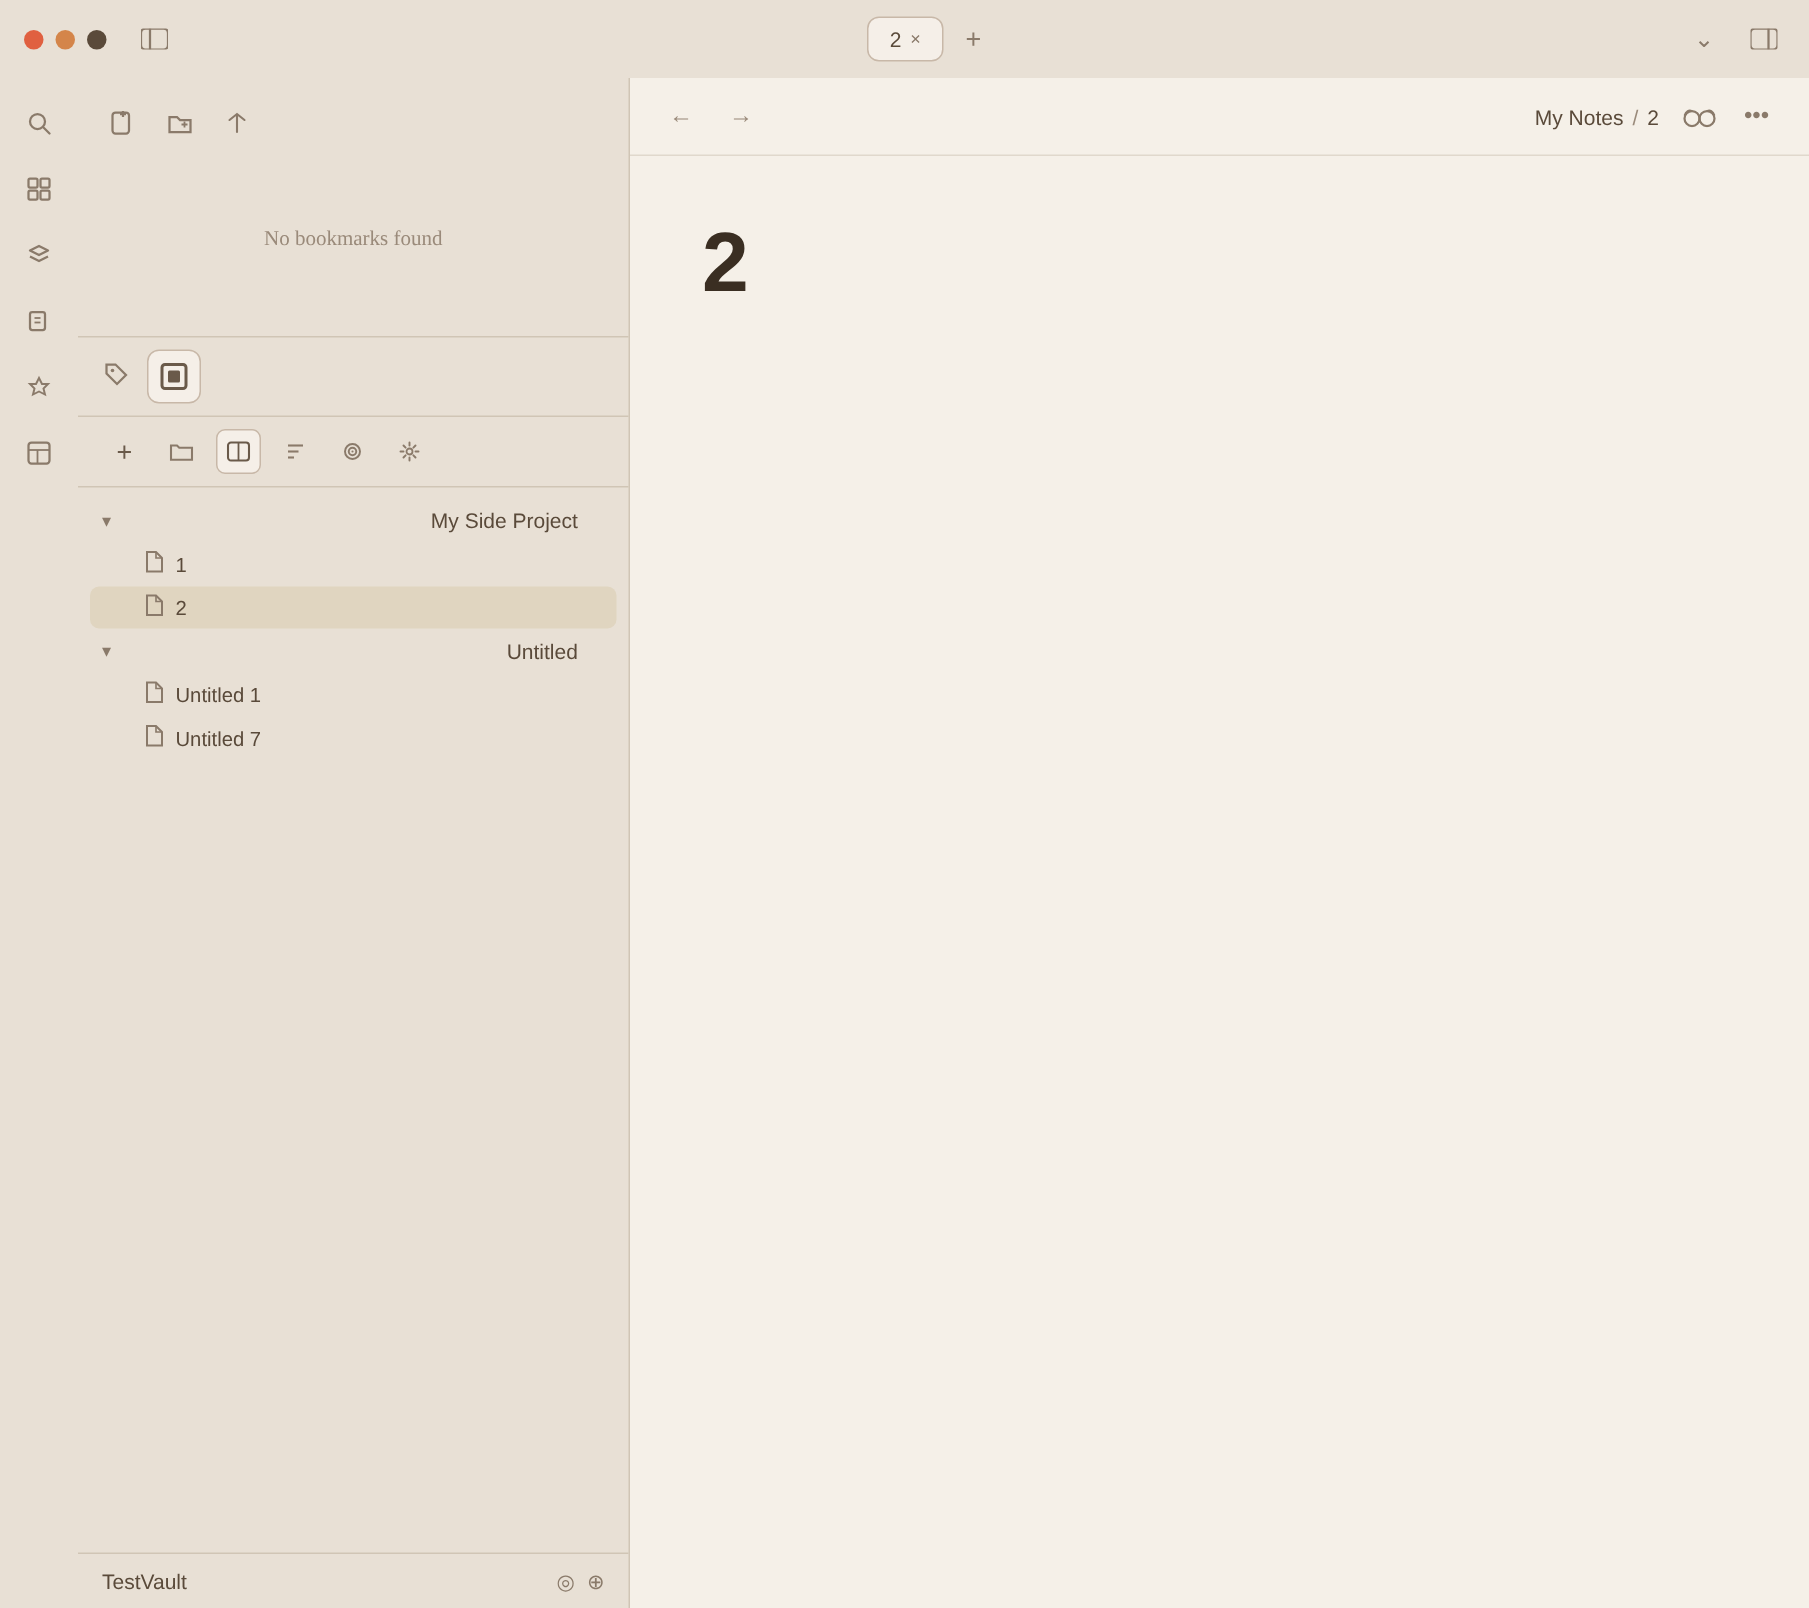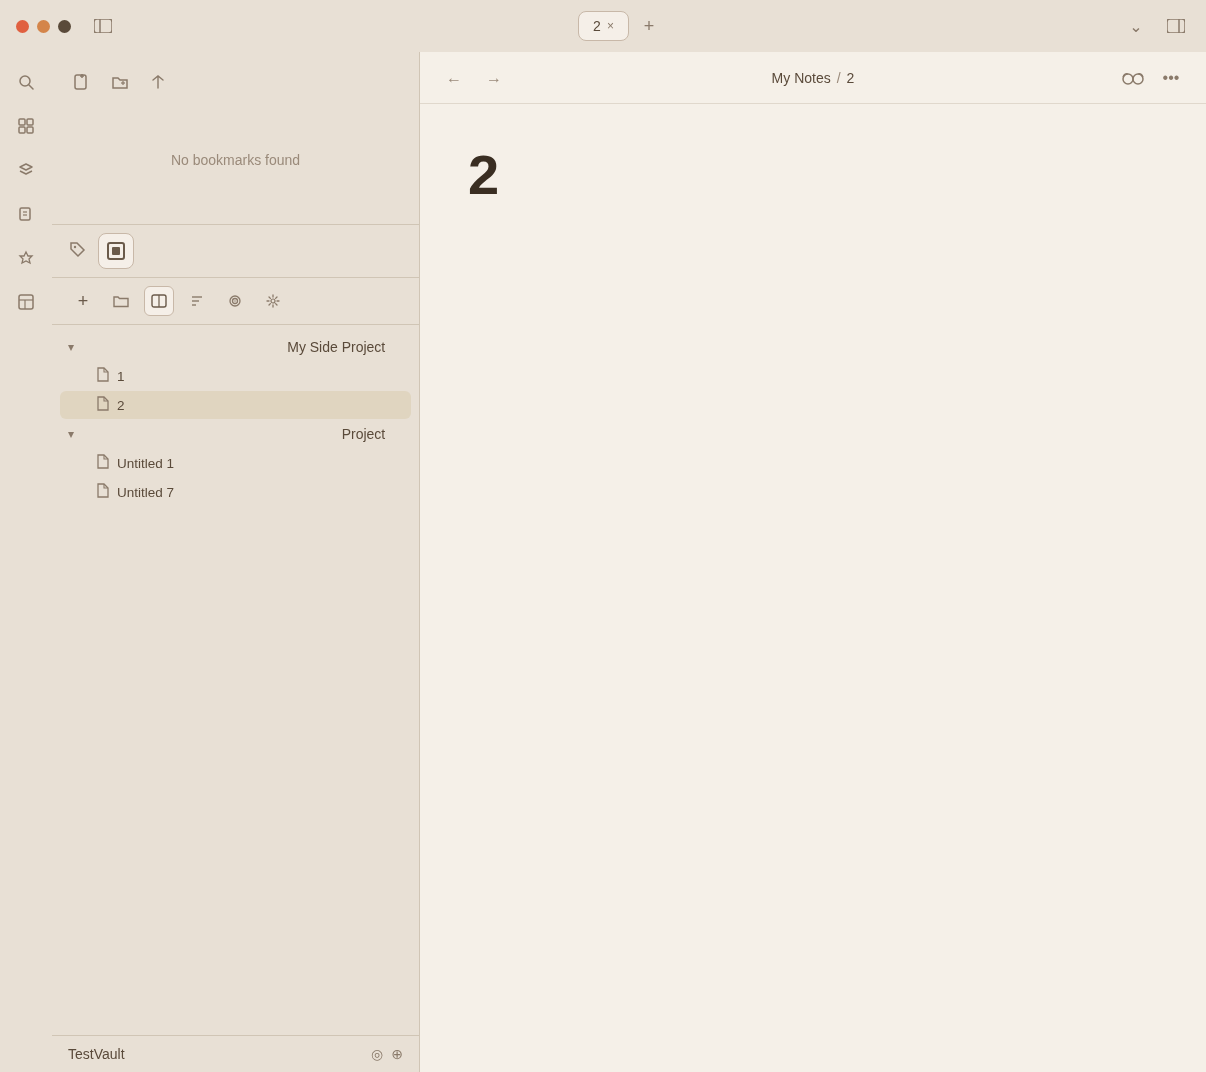--- a/index.html
+++ b/index.html
@@ -153,20 +153,21 @@
       justify-content: center;
       color: #8a7a6a;
       cursor: pointer;
       font-size: 15px;
     }
     .no-bookmarks {
       text-align: center;
       color: #9a8a7a;
       font-size: 14px;
       padding: 40px 0;
+      font-family: Liberation Serif, serif;
     }
 
     
     .panel-tab-row {
       display: flex;
       align-items: center;
       padding: 8px 16px;
       gap: 12px;
       border-bottom: 1px solid #d0c5b5;
     }
@@ -340,21 +341,21 @@
       cursor: pointer;
       font-size: 16px;
     }
     .breadcrumb {
       flex: 1;
       text-align: center;
       font-size: 14px;
       color: #5a4a3a;
       display: flex;
       align-items: center;
-      justify-content: center;
+      justify-content: flex-end;
       gap: 6px;
     }
     .breadcrumb-sep { color: #9a8a7a; }
     .content-header-right {
       display: flex;
       gap: 8px;
       align-items: center;
     }
     .content-header-btn {
       width: 30px;
@@ -563,21 +564,21 @@
           <svg width="13" height="15" viewBox="0 0 13 15" fill="none">
             <path d="M2 1h6l4 4v9H2V1z" stroke="#8a7a6a" stroke-width="1.3" fill="none"></path>
             <path d="M8 1v4h4" stroke="#8a7a6a" stroke-width="1.1" fill="none"></path>
           </svg>
         </span>
         <span>2</span>
       </div>
 
       <div class="section-header">
         <span class="section-chevron">▾</span>
-        <span class="section-name">Project</span>
+        <span class="section-name">Untitled</span>
         <span class="section-edit">✎</span>
       </div>
 
       <div class="file-item">
         <span class="file-icon">
           <svg width="13" height="15" viewBox="0 0 13 15" fill="none">
             <path d="M2 1h6l4 4v9H2V1z" stroke="#8a7a6a" stroke-width="1.3" fill="none"></path>
             <path d="M8 1v4h4" stroke="#8a7a6a" stroke-width="1.1" fill="none"></path>
           </svg>
         </span>

